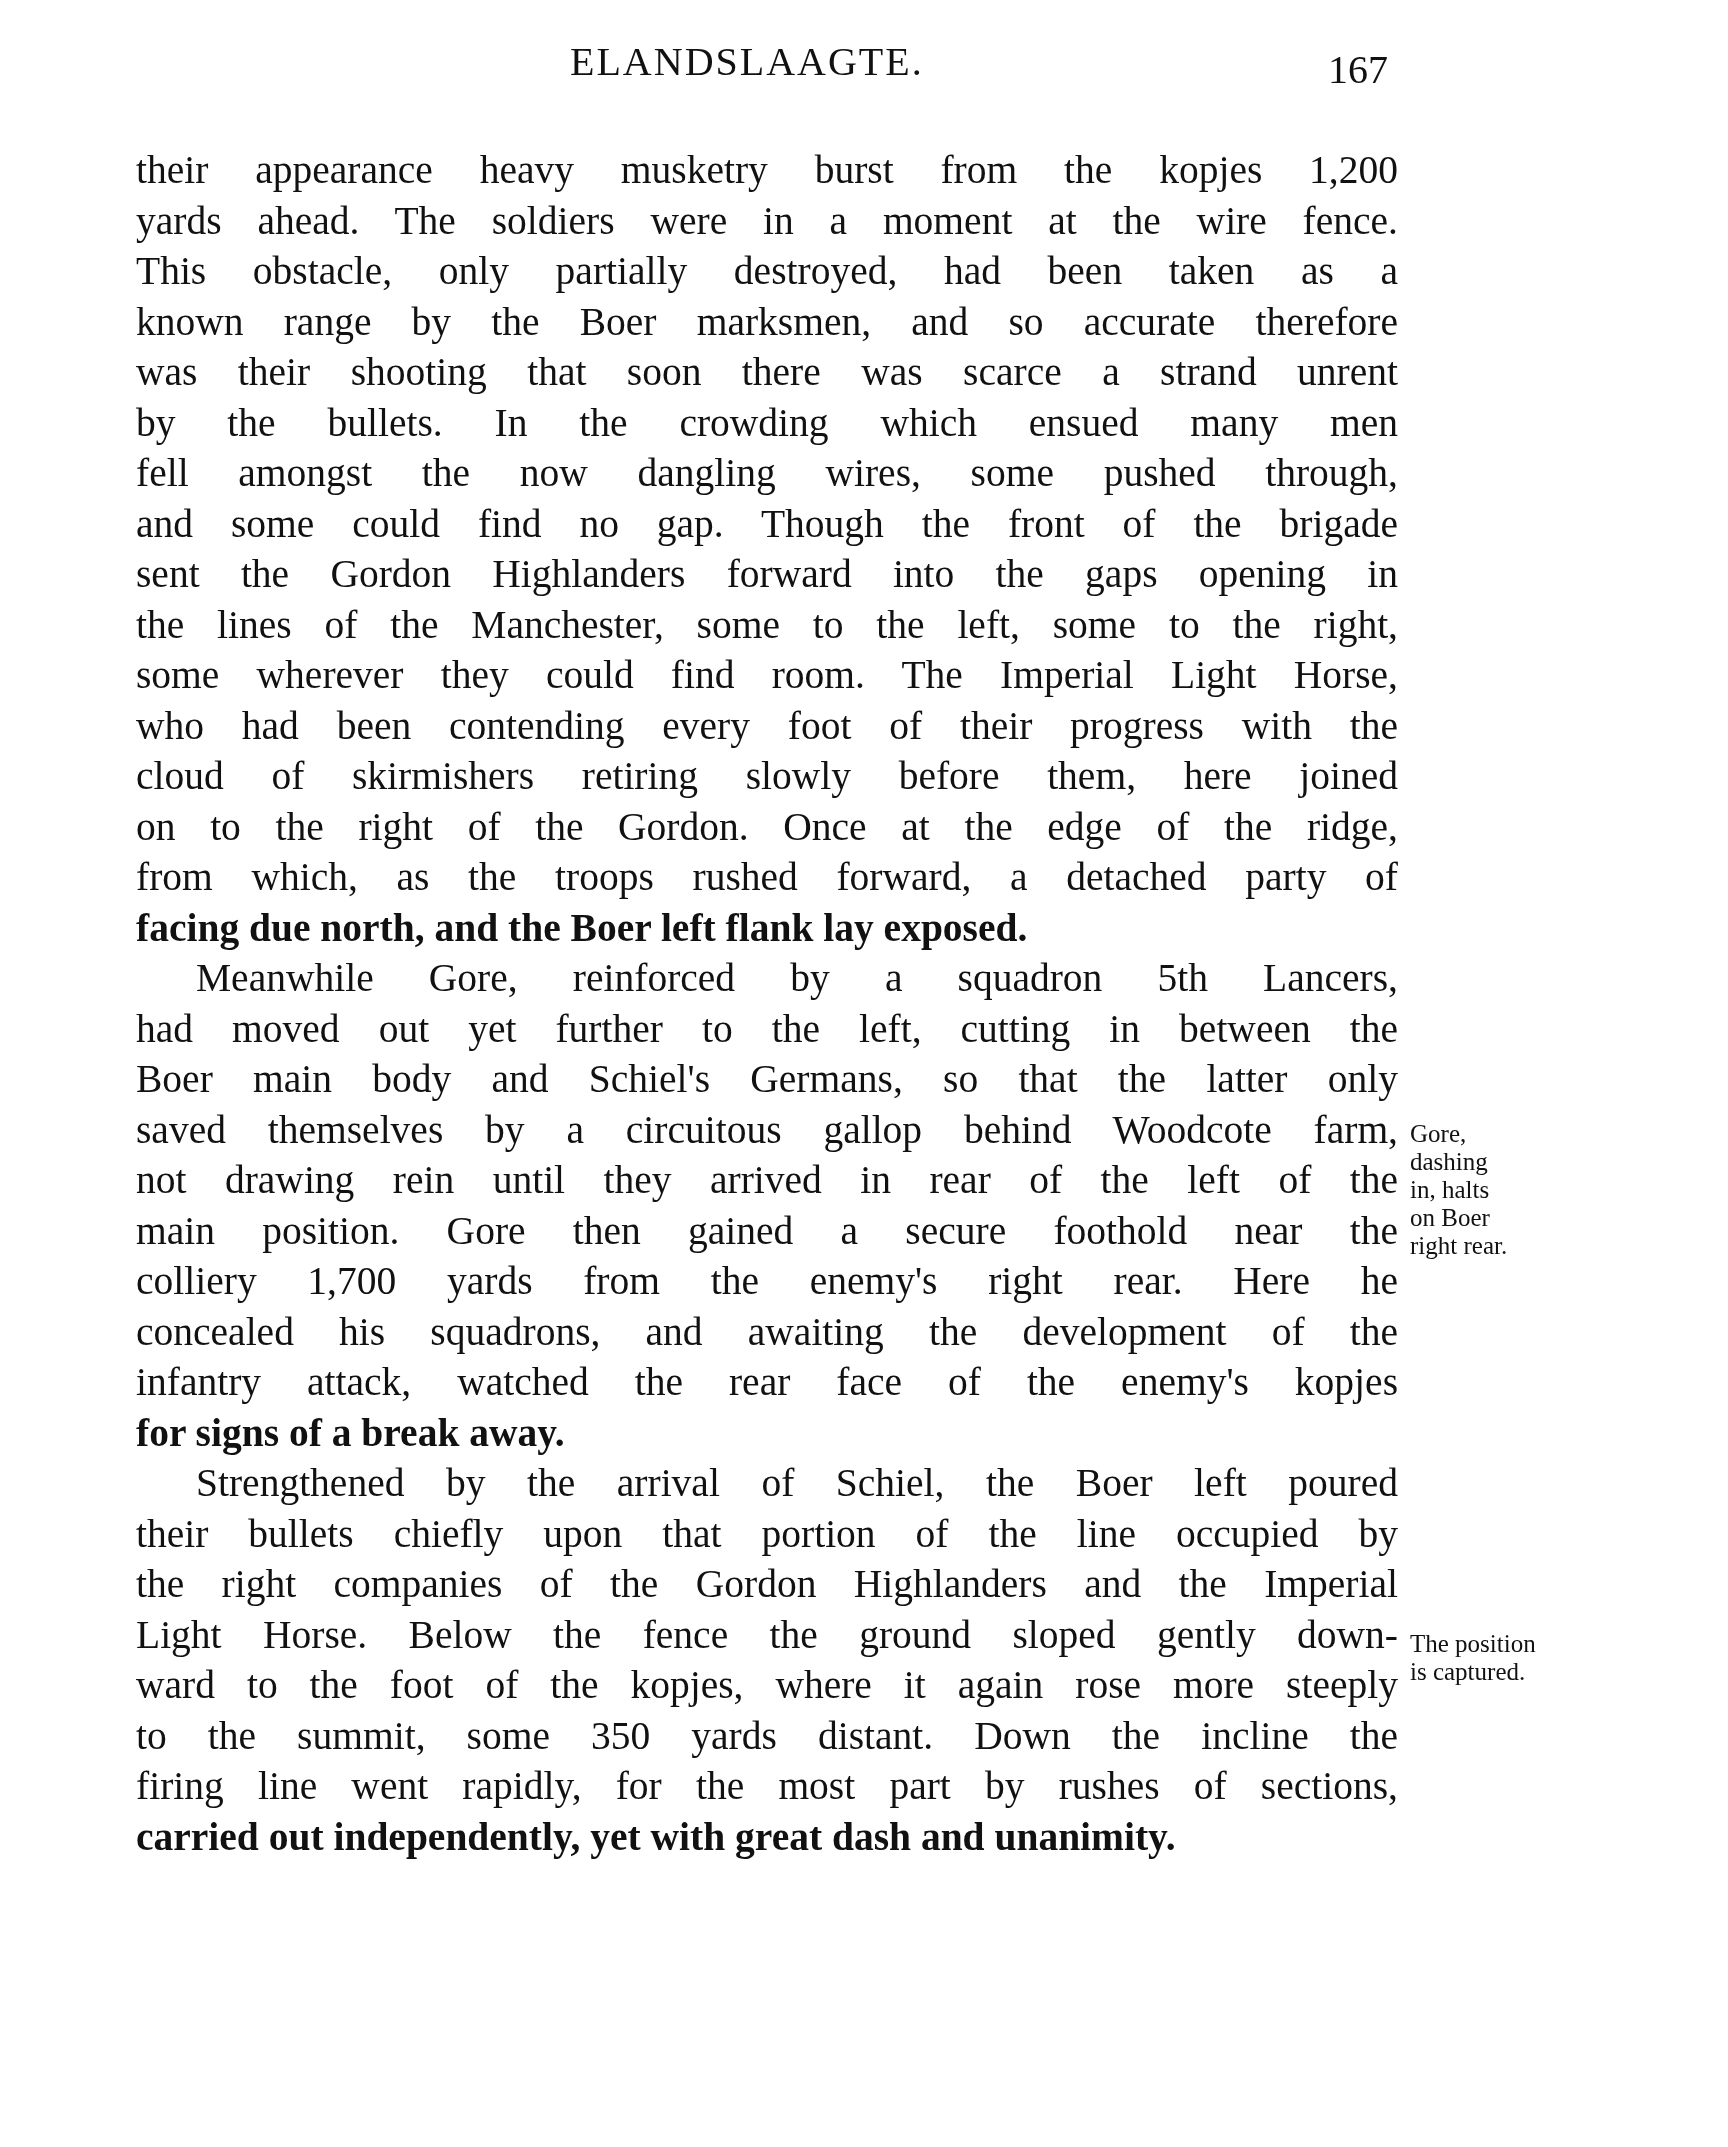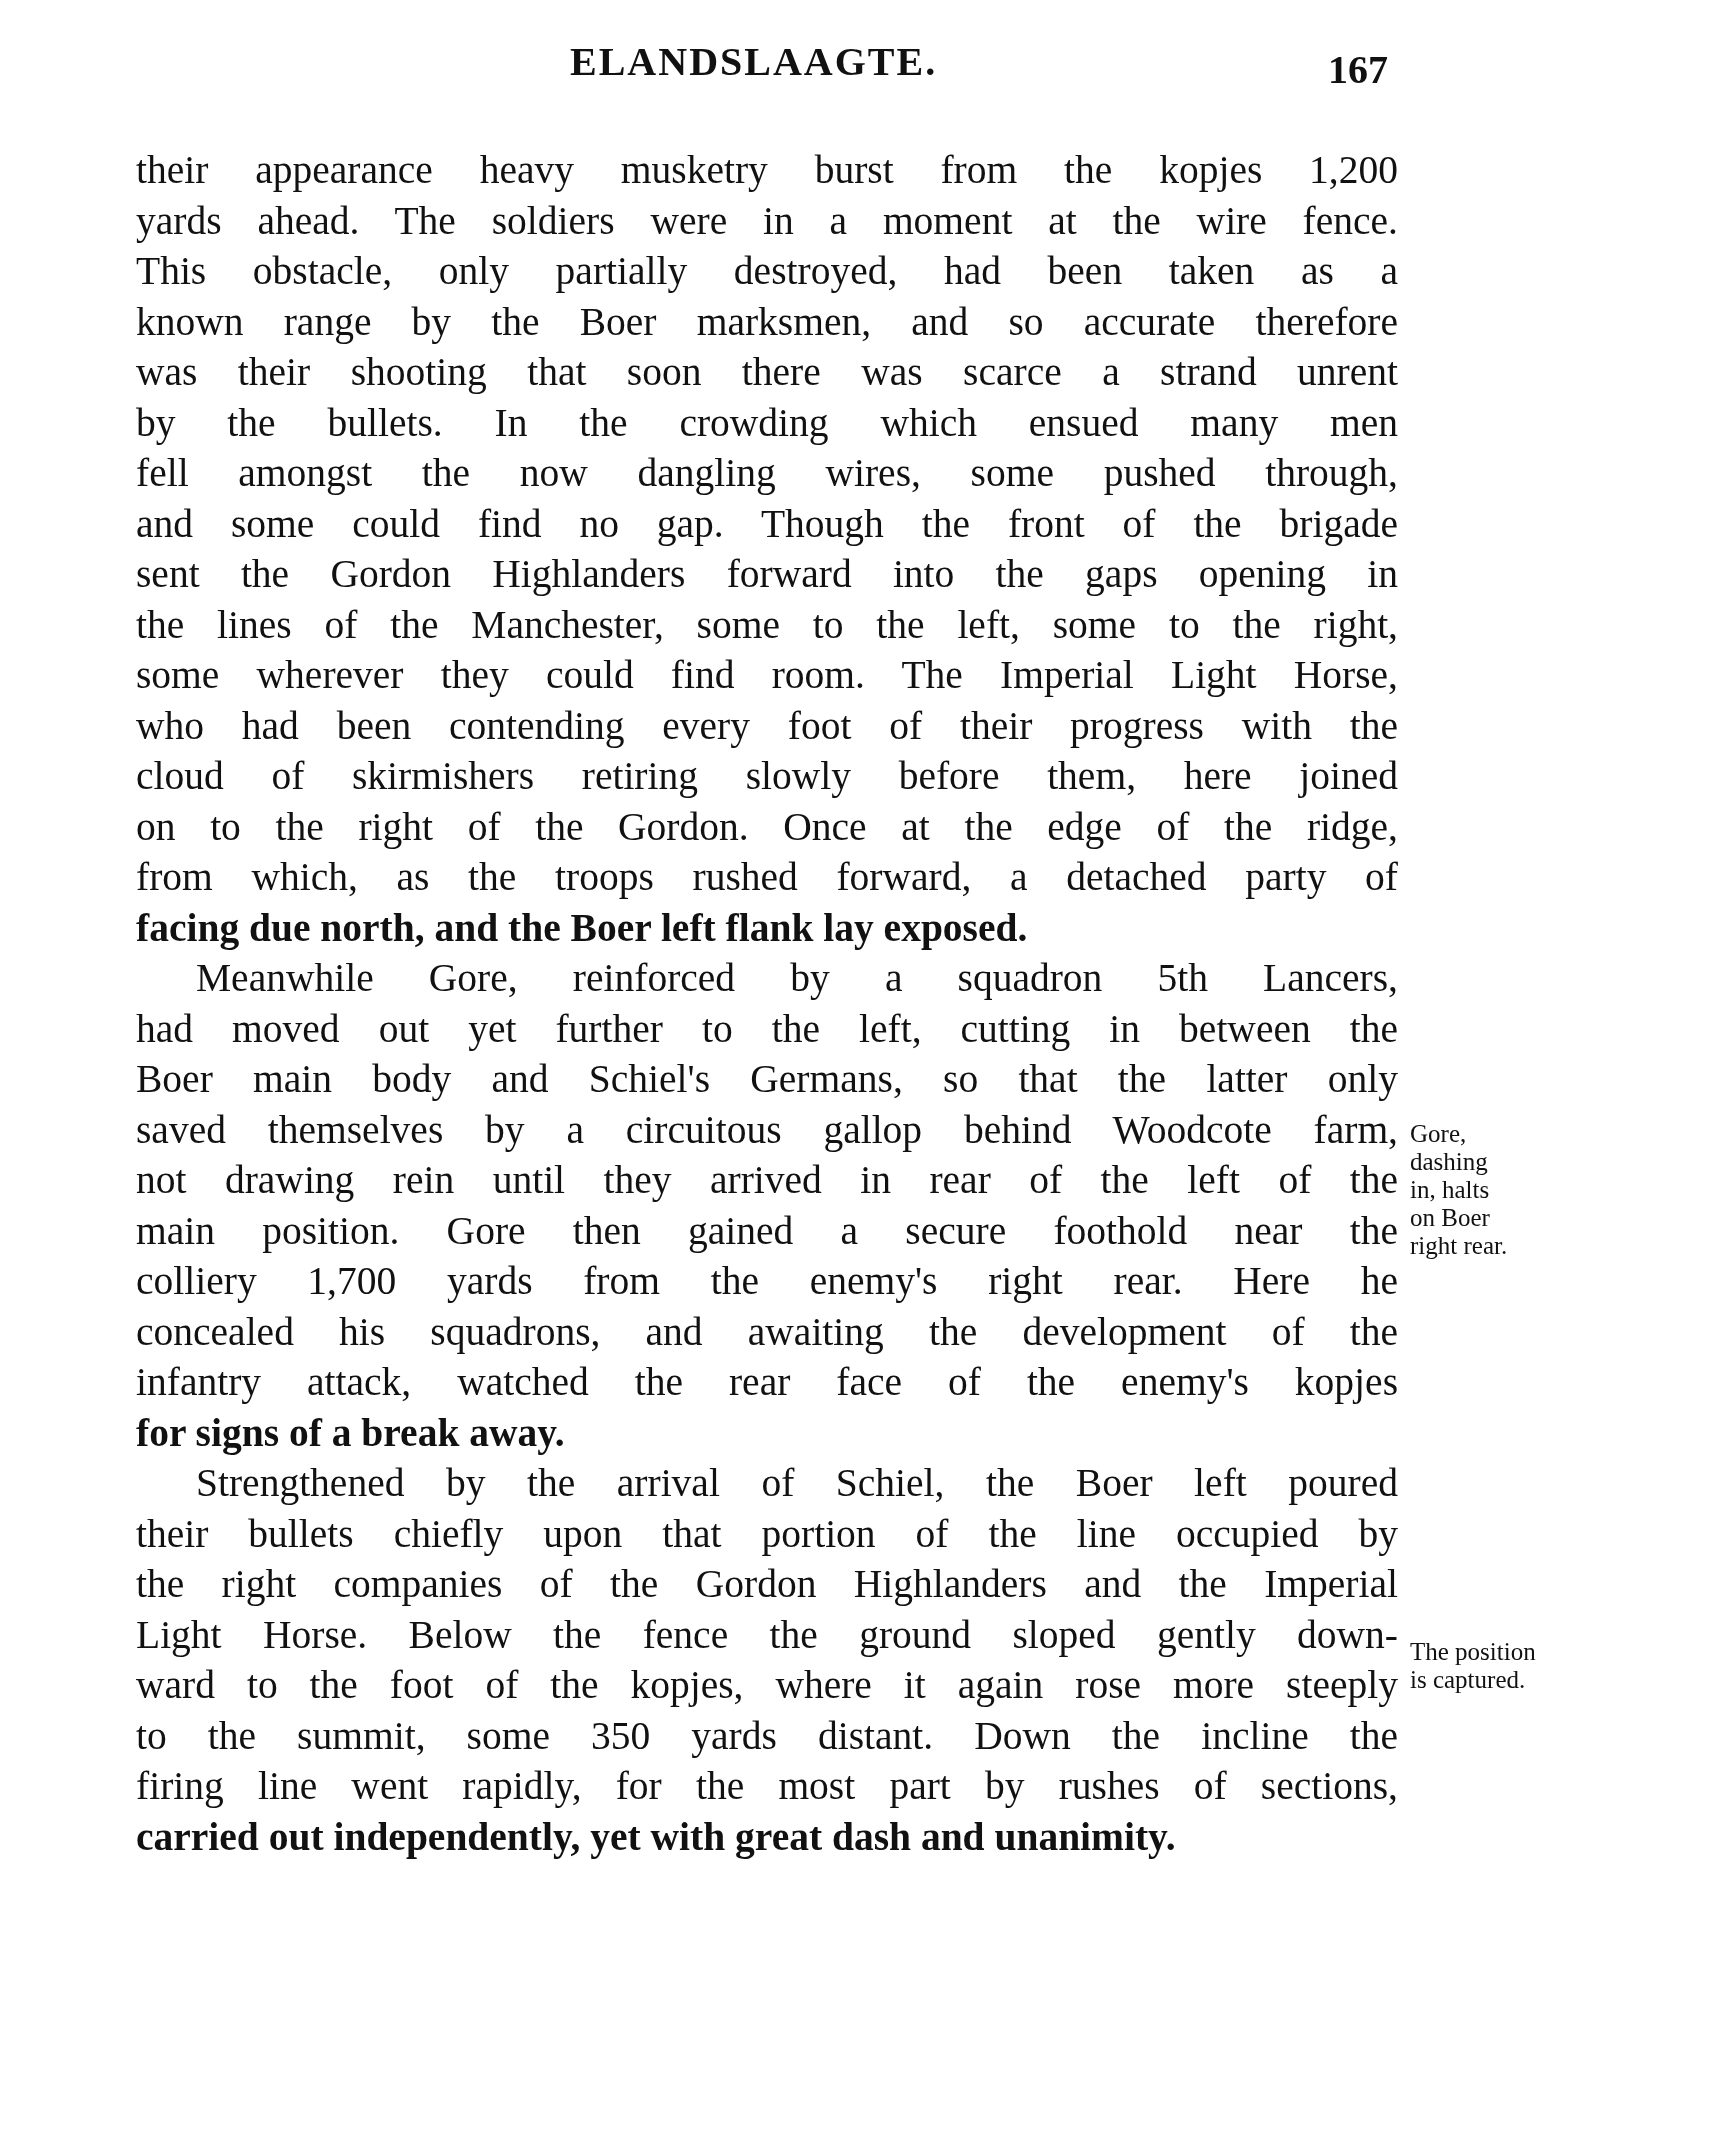--- a/index.html
+++ b/index.html
@@ -1,21 +1,21 @@
 <!DOCTYPE html>
 <html><head>
 <meta charset="utf-8">
 <style>
   html, body { margin: 0; padding: 0; background: #ffffff; }
   body {
     width: 1728px; height: 2147px; position: relative; overflow: hidden;
     font-family: "Liberation Serif", "DejaVu Serif", serif; color: #111;
   }
   .header {
-    position: absolute; top: 38px; left: 0; width: 1420px; height: 60px; font-weight: bold;
+    position: absolute; top: 38px; left: 0; width: 1420px; height: 60px;
   }
   .running-head {
     position: absolute; left: 570px; top: 0; font-size: 40px; letter-spacing: 2px;
   }
   .page-number {
     position: absolute; left: 1328px; top: 8px; font-size: 40px;
   }
   .text-block {
     position: absolute; left: 136px; top: 120px; width: 1262px; margin-top: 25px;
   }
@@ -82,16 +82,16 @@
 </div>
 
 <div class="sidenote" style="top:1120px;">
   <span>Gore,</span>
   <span>dashing</span>
   <span>in, halts</span>
   <span>on Boer</span>
   <span>right rear.</span>
 </div>
 
-<div class="sidenote" style="top:1630px;margin-top:8px;">
+<div class="sidenote" style="top:1630px;">
   <span>The position</span>
   <span>is captured.</span>
 </div>
 
 </body></html>

